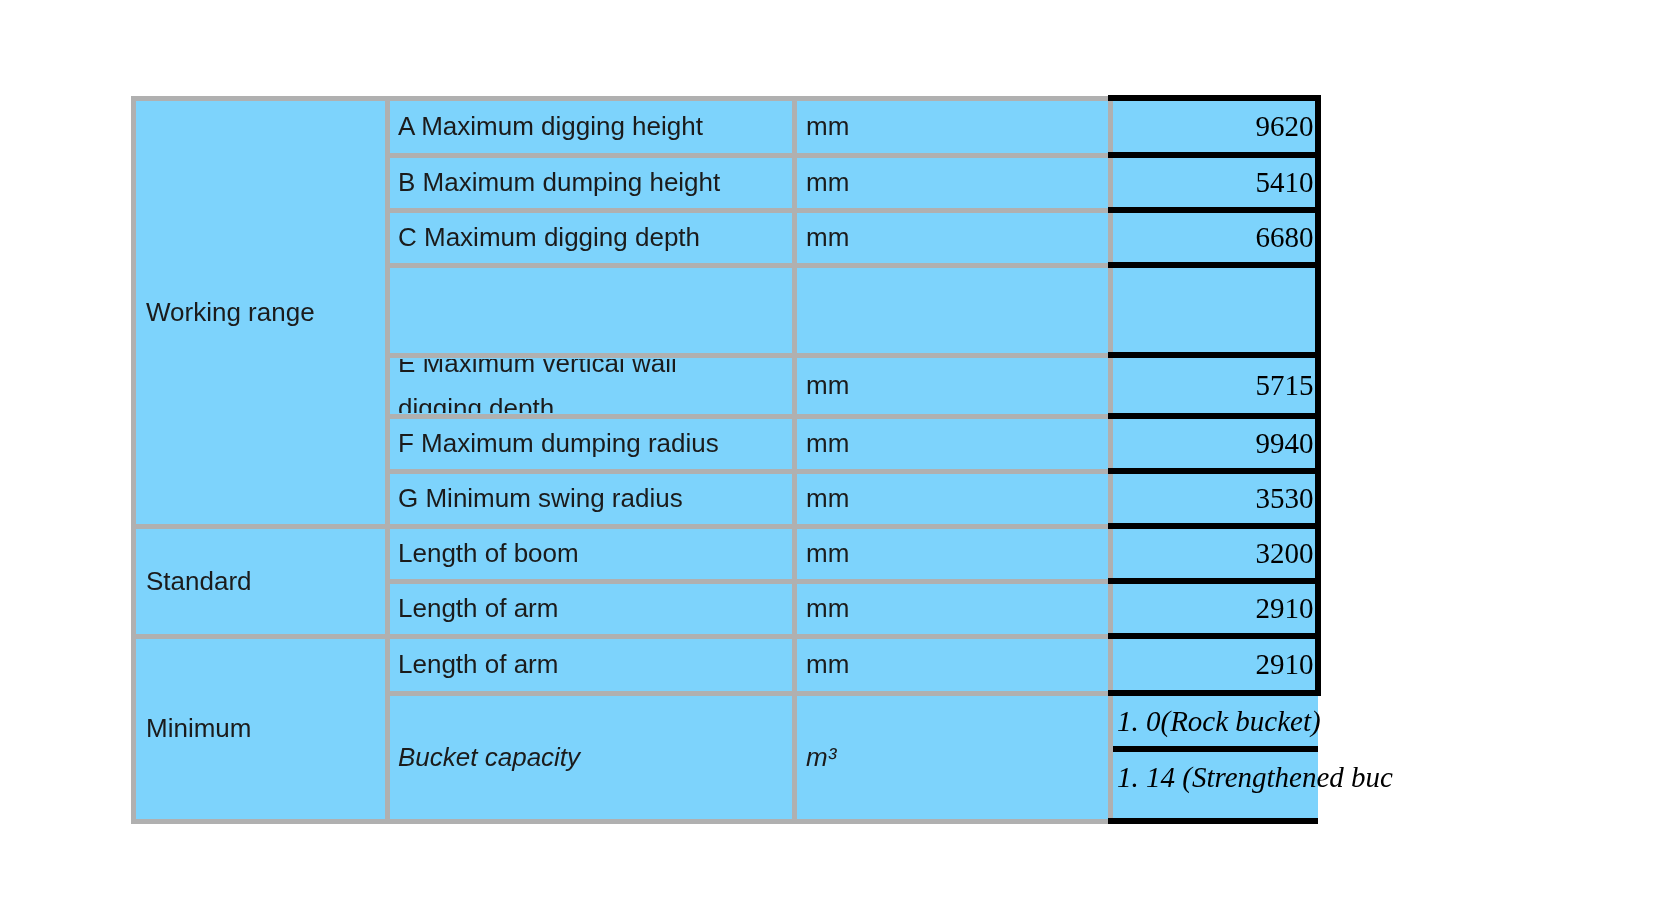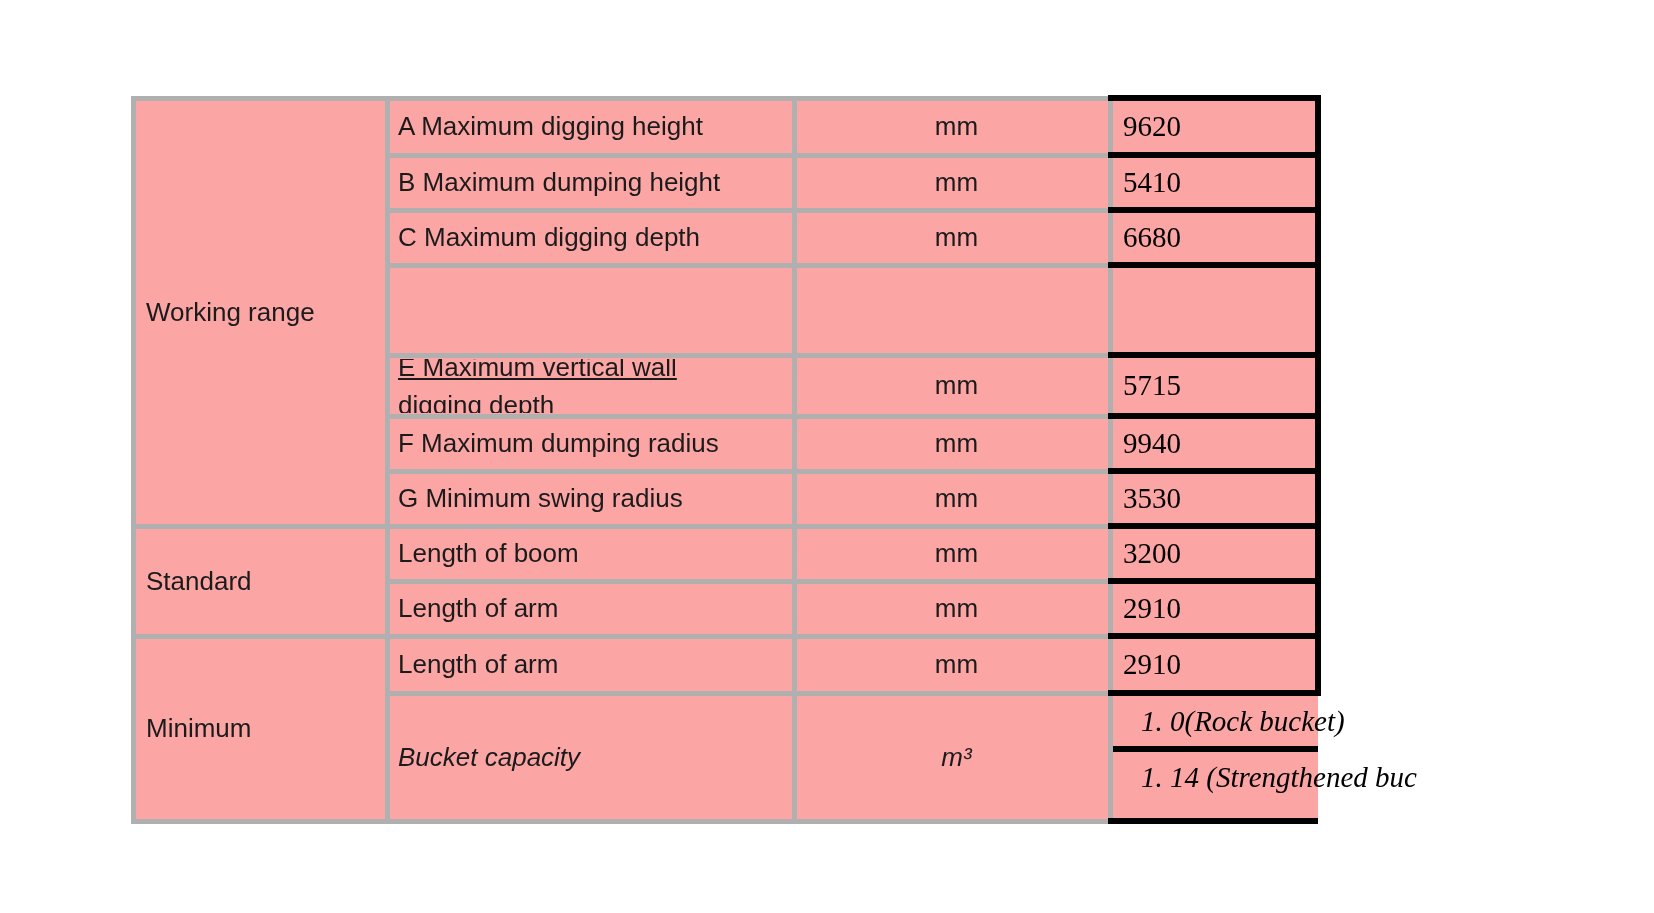--- a/index.html
+++ b/index.html
@@ -19,43 +19,44 @@
     position: absolute;
     left: 131px;
     top: 95px;
     width: 1184px;
     table-layout: fixed;
     border-collapse: collapse;
     border: 5px solid #b0b0b0;
     border-right: 0;
   }
   td {
-    background: #fca5a5;
+    background: #7dd3fc;
     vertical-align: middle;
     overflow: visible;
   }
   
   td.g {
     border: 5px solid #b0b0b0;
     color: #1b1b1b;
     font-size: 26px;
   }
   td.cat   { padding-left: 10px; }
   td.param { padding-left: 8px; }
-  td.unit  { padding-left: 9px; text-align: center; }
+  td.unit  { padding-left: 9px; }
   
   td.val {
     border-top: 6px solid #000;
     border-bottom: 6px solid #000;
     border-right: 6px solid #000;
     border-left: 0;
     font-family: "Liberation Serif", serif;
     font-size: 29px;
     color: #000;
     padding-left: 10px;
+    text-align: right;
   }
   
   td.val-last {
     border-top: 6px solid #000;
     border-bottom: 6px solid #000;
     border-right: 0;
     border-left: 0;
     padding: 0;
     font-family: "Liberation Serif", serif;
     font-size: 29px;
@@ -65,35 +66,34 @@
     height: 56px;
     border-bottom: 6px solid #000;
     box-sizing: border-box;
   }
   .vline2 { height: 66px; }
   .vtext {
     width: 352px;
     overflow: hidden;
     white-space: nowrap;
     line-height: 50px;
-    padding-left: 28px;
+    padding-left: 4px;
     box-sizing: border-box;
   }
   
   .clipbox {
     height: 54px;
     overflow: hidden;
     display: flex;
     flex-direction: column;
     justify-content: center;
   }
   .clipbox .cliptext {
     width: 330px;
-    line-height: 38px;
-    text-decoration: underline;
+    line-height: 45px;
   }
   tr.r57  { height: 57px; }
   tr.r55  { height: 55px; }
   tr.r90  { height: 90px; }
   tr.r112 { height: 112px; font-style: italic; }
 </style>
 </head>
 <body>
 
 <div class="page">

